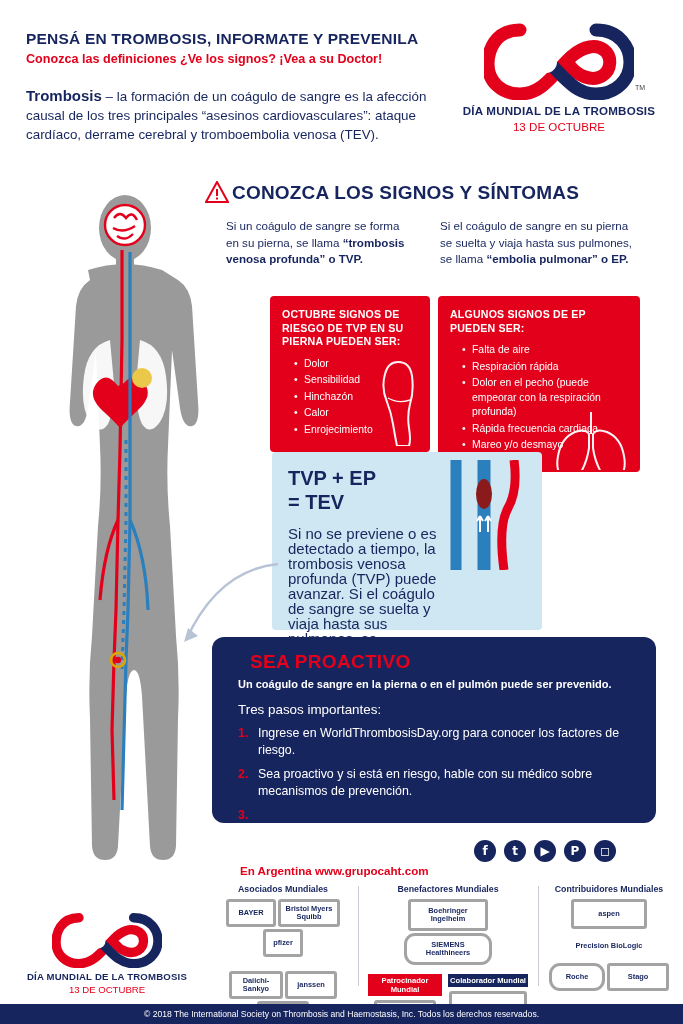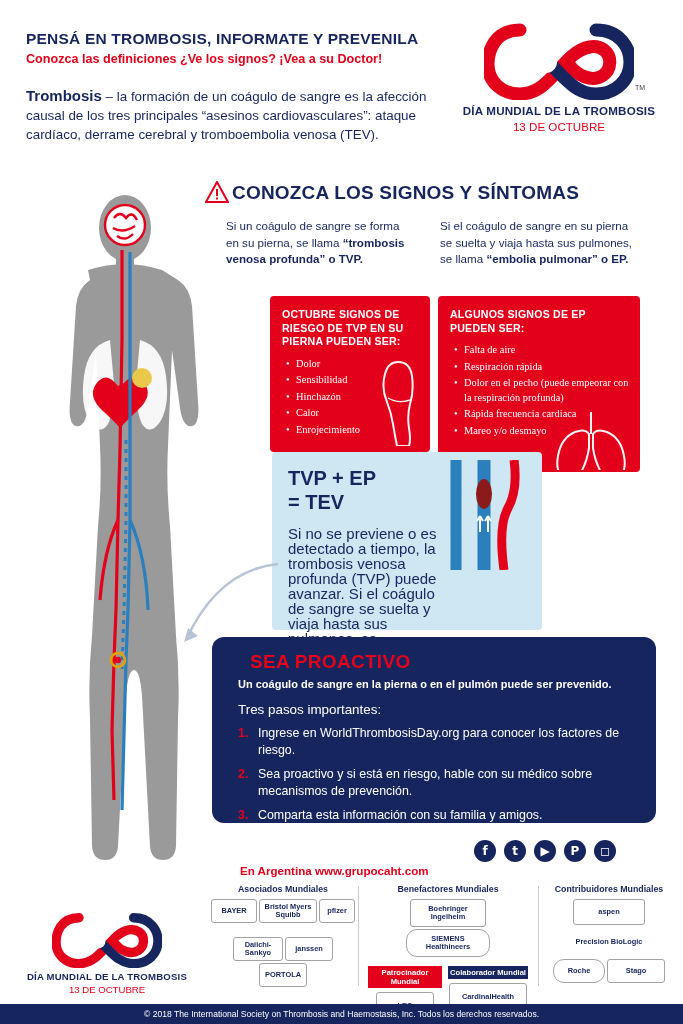--- a/index.html
+++ b/index.html
@@ -55,21 +55,21 @@
   
   .redbox{
     position:absolute;background:#e3001b;color:#fff;border-radius:4px;
   }
   #box-tvp{left:270px;top:296px;width:160px;height:156px;}
   #box-ep{left:438px;top:296px;width:202px;height:176px;}
   .redbox h4{
     margin:0;padding:12px 12px 0 12px;font-size:10.6px;line-height:13.5px;
     font-weight:bold;letter-spacing:.2px;
   }
-  .redbox ul{margin:8px 0 0 4px;padding:0 10px 0 22px;list-style:none;font-family:Liberation Serif, serif;}
+  .redbox ul{margin:8px 0 0 12px;padding:0 10px 0 22px;list-style:none;}
   .redbox li{
     font-size:10.4px;line-height:14.5px;margin-bottom:2px;position:relative;
   }
   .redbox li:before{content:"•";position:absolute;left:-10px;top:0;}
 
   
   .leg-ill{position:absolute;right:6px;bottom:6px;width:46px;height:86px;opacity:.95;}
   .lung-ill{position:absolute;right:6px;bottom:2px;width:86px;height:62px;opacity:.95;}
 
   
@@ -128,21 +128,21 @@
     font-size:8.8px;font-weight:bold;color:#17255e;text-align:center;margin-bottom:4px;
   }
   .sp-sub-hd{
     font-size:7.6px;font-weight:bold;color:#fff;background:#e3001b;text-align:center;
     padding:2px 0;margin-bottom:3px;
   }
   .sp-sub-hd.navy{background:#17255e;}
   .vdiv{position:absolute;top:2px;width:1px;height:100px;background:#c9ccd8;}
   .chip{
     display:inline-flex;align-items:center;justify-content:center;
-    border:1px solid #a3a3a3;background:#fff;border-radius:3px;
+    border:3px solid #a3a3a3;background:#fff;border-radius:3px;
     font-size:7.4px;color:#17255e;font-weight:bold;margin:1px;
     height:22px;overflow:hidden;text-align:center;line-height:8px;padding:0 2px;
   }
   .chip.plain{border:none;}
   .chiprow{display:flex;flex-wrap:wrap;justify-content:center;align-items:center;}
 
   
   .logo-bottom{position:absolute;left:22px;top:912px;width:170px;text-align:center;}
   .logo-bottom .logo-mark{width:110px;height:56px;}
   .logo-bottom .logo-name{font-size:9.6px;margin-top:3px;}
@@ -295,21 +295,20 @@
       <li>
         <span class="pa-num">1.</span>
         <span>Ingrese en WorldThrombosisDay.org para conocer los factores de riesgo.</span>
       </li>
       <li>
         <span class="pa-num">2.</span>
         <span>Sea proactivo y si está en riesgo, hable con su médico sobre mecanismos de prevención.</span>
       </li>
       <li>
         <span class="pa-num">3.</span>
-        <span>Comparta esta información con su familia y amigos.</span>
       </li>
     </ul>
   </div>
 
   <div class="url-sub">En Argentina www.grupocaht.com</div>
   <div class="social">
     <div class="sbtn">f</div>
     <div class="sbtn">t</div>
     <div class="sbtn">▶</div>
     <div class="sbtn">P</div>

